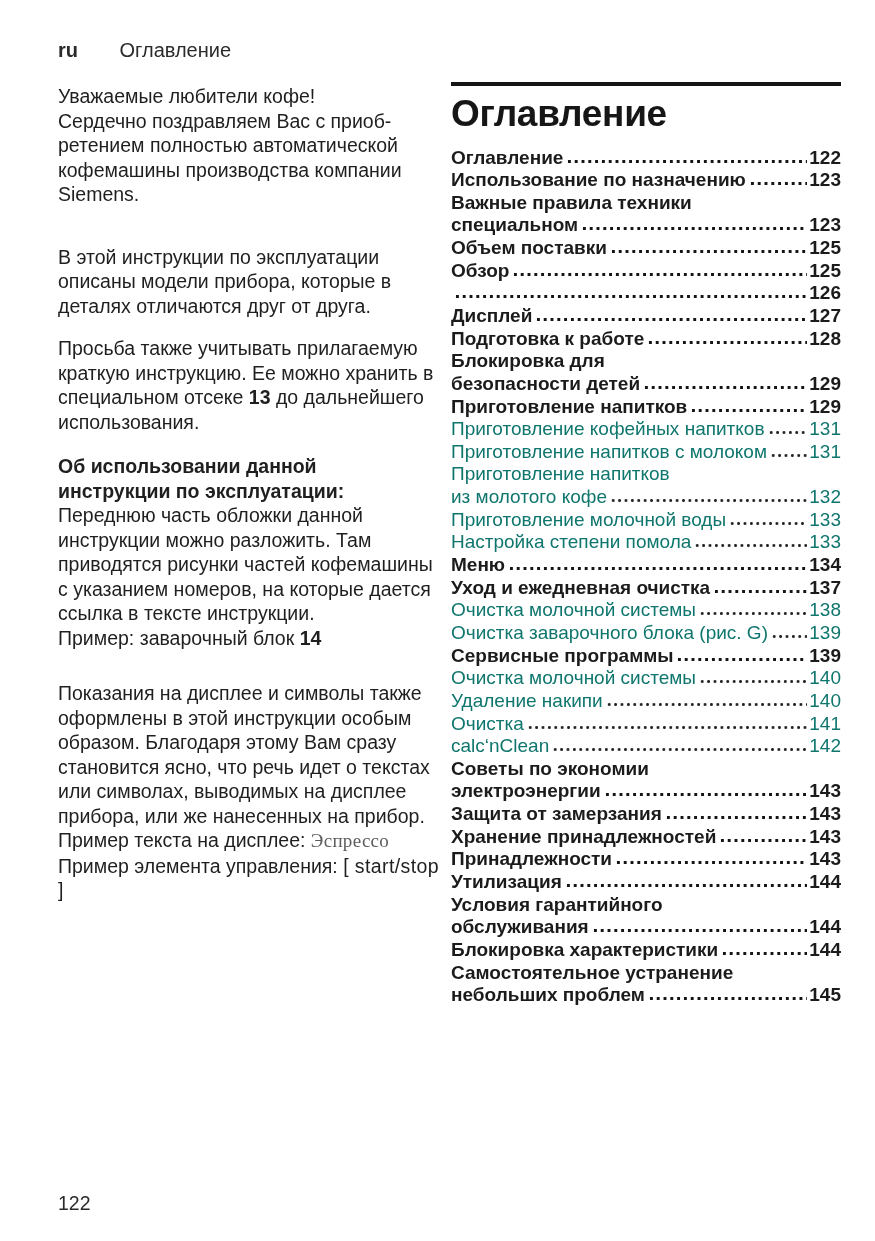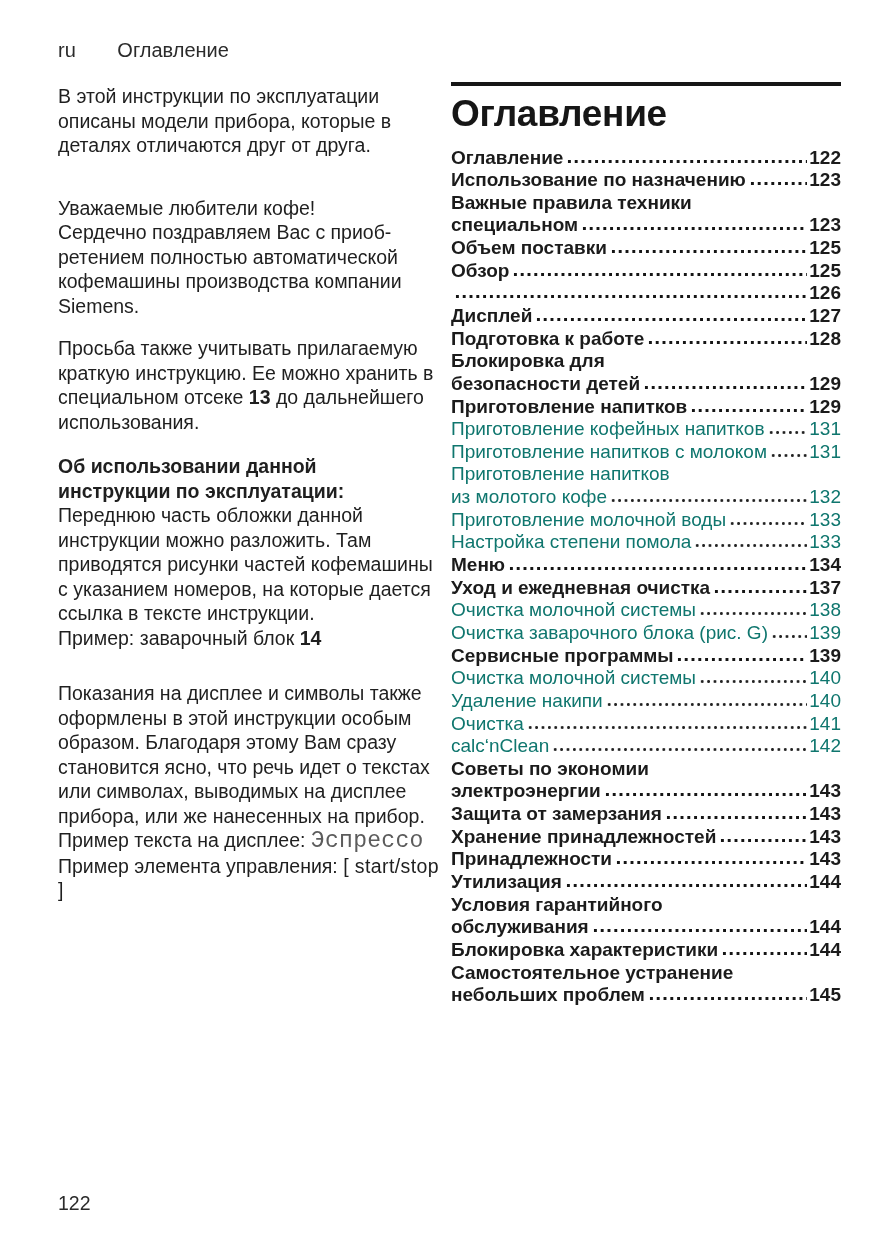--- a/index.html
+++ b/index.html
@@ -7,33 +7,33 @@
     width:875px; height:1241px;
     background:#ffffff;
     font-family:"Liberation Sans","DejaVu Sans",sans-serif;
     color:#1f1f1f;
     -webkit-font-smoothing:antialiased;
   }
   .page { position:relative; width:875px; height:1241px; background:#fff; overflow:hidden; }
 
   
   .runhead { position:absolute; left:58px; top:38px; font-size:20px; line-height:24px; color:#2b2b2b; }
-  .runhead .lang { font-weight:400; }
+  .runhead .lang { font-weight:700; }
   .runhead .sect { margin-left:36px; font-weight:400; }
 
   
   .left-col { position:absolute; left:58px; top:84px; width:388px; font-size:19.5px; line-height:24.5px; }
   .para { white-space:pre-line; margin:0; }
   .para:nth-child(1) { margin-bottom:38px; }
   .para:nth-child(2) { margin-bottom:18px; }
   .para:nth-child(3) { margin-bottom:20px; }
   .para:nth-child(4) { margin-bottom:31px; }
   .seg-n { font-weight:400; }
   .seg-b { font-weight:700; }
-  .seg-d { font-family:Liberation Mono, monospace; font-size:23px; color:#5c5c5c; letter-spacing:.3px; }
+  .seg-d { font-family:Liberation Serif, serif; font-size:19px; color:#5c5c5c; letter-spacing:.3px; }
   .seg-k { font-weight:400; letter-spacing:.4px; }
 
   
   .right-col { position:absolute; left:451px; top:82px; width:390px; }
   .toc-rule { height:3.5px; background:#161616; width:100%; }
   .toc-title { font-size:37px; line-height:40px; font-weight:700; margin:8px 0 13px 0; color:#161616; letter-spacing:-0.3px; }
 
   .toc-list { font-size:19px; }
   .toc-row { display:flex; align-items:baseline; line-height:22.65px; height:22.65px; color:#0f766e; }
   .toc-row.bold { font-weight:700; color:#1b1b1b; }
@@ -61,28 +61,28 @@
 <body>
 
 <div class="page">
 
   <div class="runhead">
     <span class="lang">ru</span>
     <span class="sect">Оглавление</span>
   </div>
 
   <div class="left-col">
-      <div class="para"><span class="seg-n">В этой инструкции по эксплуатации
-описаны модели прибора, которые в
-деталях отличаются друг от друга.</span></div>
       <div class="para"><span class="seg-n">Уважаемые любители кофе!
 Сердечно поздравляем Вас с приоб-
 ретением полностью автоматической
 кофемашины производства компании
 Siemens.</span></div>
+      <div class="para"><span class="seg-n">В этой инструкции по эксплуатации
+описаны модели прибора, которые в
+деталях отличаются друг от друга.</span></div>
       <div class="para"><span class="seg-n">Просьба также учитывать прилагаемую
 краткую инструкцию. Ее можно хранить в
 специальном отсеке </span><span class="seg-b">13</span><span class="seg-n"> до дальнейшего
 использования.</span></div>
       <div class="para"><span class="seg-b">Об использовании данной
 инструкции по эксплуатации:</span><span class="seg-n">
 Переднюю часть обложки данной
 инструкции можно разложить. Там
 приводятся рисунки частей кофемашины
 с указанием номеров, на которые дается

